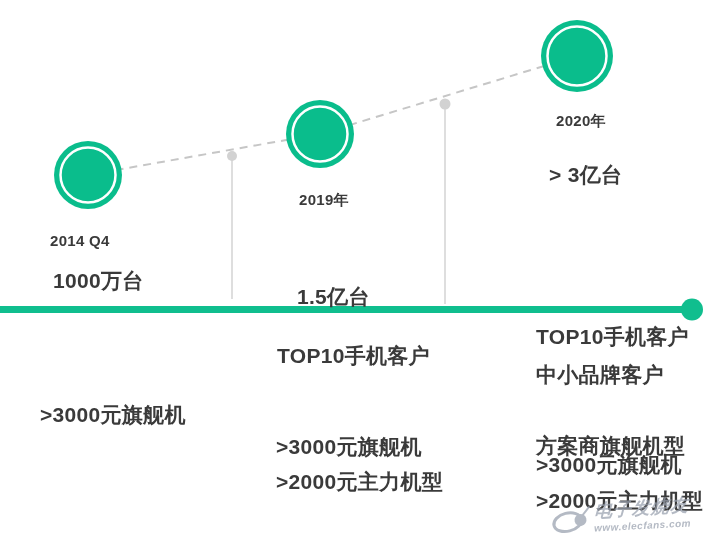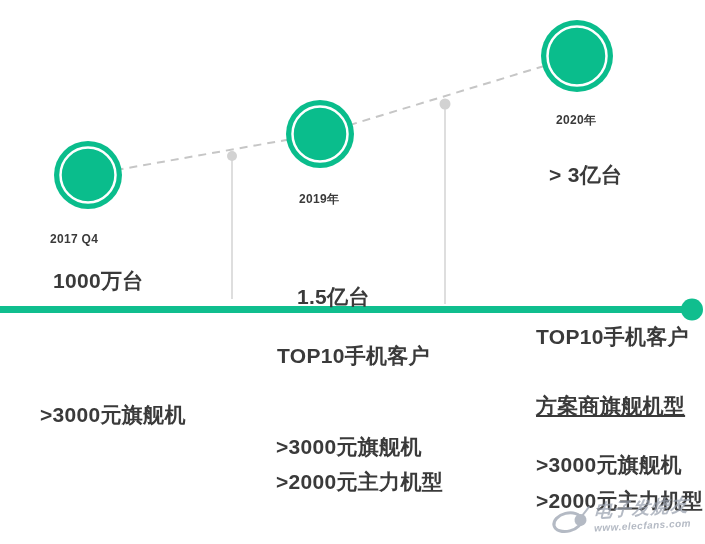--- a/index.html
+++ b/index.html
@@ -5,21 +5,21 @@
   html,body{margin:0;padding:0;background:#ffffff;}
   .canvas{
     position:relative;width:705px;height:544px;background:#ffffff;overflow:hidden;
     font-family:"Liberation Sans","DejaVu Sans",sans-serif;
   }
   .shapes{position:absolute;left:0;top:0;width:705px;height:544px;}
   .label{
     position:absolute;color:var(--text,#3a3a3a);font-size:21px;font-weight:600;
     white-space:nowrap;letter-spacing:.3px;
   }
-  .year{font-size:12px;}
+  .year{font-size:15px;}
   .watermark{
     position:absolute;left:548px;top:494px;width:156px;height:44px;
     color:var(--watermark,#98a0ae);opacity:.72;pointer-events:none;
   }
   .wm-logo{position:absolute;left:2px;top:8px;}
   .wm-name{
     position:absolute;left:46px;top:2px;font-size:18px;font-weight:bold;font-style:italic;
     letter-spacing:1px;transform:rotate(-4deg) skewX(-6deg);white-space:nowrap;
   }
   .wm-site{
@@ -51,37 +51,38 @@
     <g>
       <circle cx="320" cy="134" r="34" fill="var(--accent,#0abd8c)"></circle>
       <circle cx="320" cy="134" r="27.5" fill="none" stroke="#ffffff" stroke-width="2.5"></circle>
     </g>
     <g>
       <circle cx="577" cy="56" r="36" fill="var(--accent,#0abd8c)"></circle>
       <circle cx="577" cy="56" r="29.5" fill="none" stroke="#ffffff" stroke-width="2.5"></circle>
     </g>
   </svg>
 
-  <div class="label year" style="left:50px;top:232px;">2017 Q4</div>
+  <div class="label year" style="left:50px;top:232px;">2014 Q4</div>
   <div class="label" style="left:53px;top:267px;">1000万台</div>
 
   <div class="label year" style="left:299px;top:191px;">2019年</div>
   <div class="label" style="left:297px;top:235px;margin-top:48px;">1.5亿台</div>
 
   <div class="label year" style="left:556px;top:112px;">2020年</div>
   <div class="label" style="left:549px;top:161px;">&gt; 3亿台</div>
 
   <div class="label" style="left:40px;top:401px;">&gt;3000元旗舰机</div>
 
   <div class="label" style="left:277px;top:342px;">TOP10手机客户</div>
   <div class="label" style="left:276px;top:433px;">&gt;3000元旗舰机</div>
   <div class="label" style="left:276px;top:468px;">&gt;2000元主力机型</div>
 
   <div class="label" style="left:536px;top:323px;">TOP10手机客户</div>
-  <div class="label" style="left:536px;top:392px;text-decoration:underline;">方案商旗舰机型</div>
+  <div class="label" style="left:536px;top:361px;">中小品牌客户</div>
+  <div class="label" style="left:536px;top:432px;">方案商旗舰机型</div>
   <div class="label" style="left:536px;top:451px;">&gt;3000元旗舰机</div>
   <div class="label" style="left:536px;top:487px;">&gt;2000元主力机型</div>
 
   <div class="watermark">
     <svg class="wm-logo" width="44" height="34" viewBox="0 0 44 34">
       <g transform="rotate(-14 22 17)" stroke="var(--watermark,#98a0ae)" fill="none">
         <ellipse cx="17" cy="19" rx="14" ry="9" stroke-width="3"></ellipse>
         <circle cx="30" cy="20" r="6" fill="var(--watermark,#98a0ae)" stroke="none"></circle>
         <line x1="33" y1="16" x2="42" y2="9" stroke-width="2"></line>
       </g>

